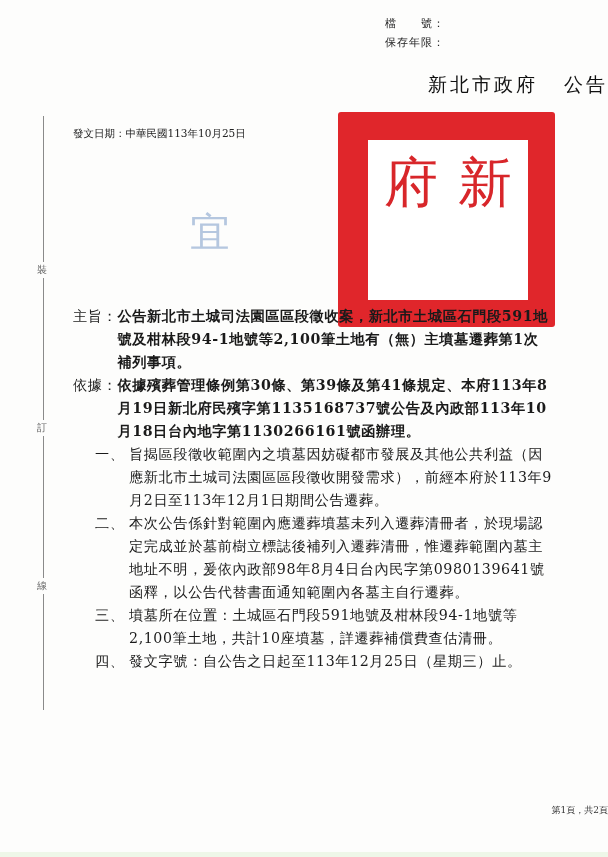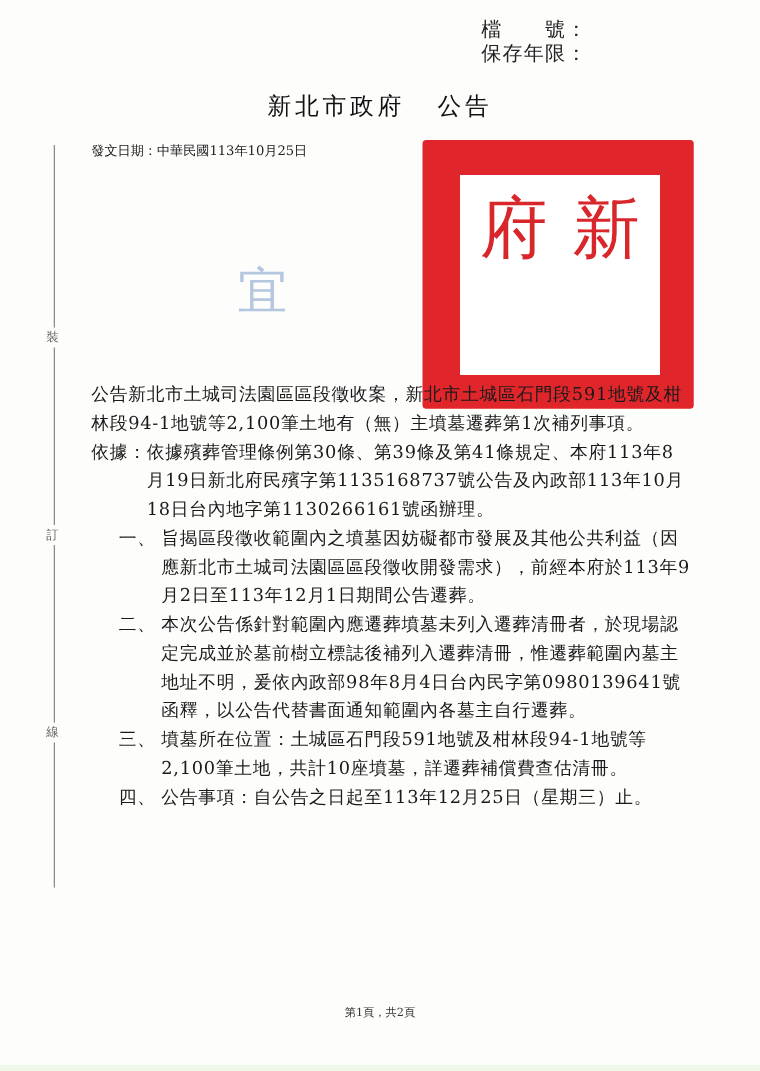--- a/index.html
+++ b/index.html
@@ -3,42 +3,42 @@
 <meta charset="utf-8">
 <style>
   html, body { margin:0; padding:0; }
   body {
     width:608px; height:857px; position:relative; overflow:hidden;
     background:#fdfdfc;
     font-family:"DejaVu Serif","Liberation Serif",serif;
     color:#1a1a1a;
   }
   .abs { position:absolute; }
-  .archive { left:385px; top:14px; font-size:16px; line-height:19px; color:#222; letter-spacing:1px; }
+  .archive { left:385px; top:14px; font-size:11px; line-height:19px; color:#222; letter-spacing:1px; }
   .archive .row { white-space:nowrap; }
-  .title { left:0; width:608px; top:72px; text-align:center; font-size:19px; letter-spacing:3px; color:#111; }
+  .title { left:0; width:608px; top:72px; text-align:right; font-size:19px; letter-spacing:3px; color:#111; }
   .title span.gap { display:inline-block; width:26px; }
   .meta { left:73px; top:113px; font-size:10.5px; line-height:16px; color:#222; }
-  .meta .row { white-space:nowrap; }
+  .meta .row { white-space:nowrap;margin-top:12px; }
   .meta .indent { padding-left:26px; }
   .binding { left:43px; top:116px; width:1px; height:594px; background:#8a8a8a; }
   .bind-char { left:37px; font-size:10px; color:#666; background:#fdfdfc; padding:1px 0; }
   .seal { left:338px; top:112px; width:217px; height:215px; background:#e0262b; border-radius:3px; }
   .seal-inner { left:30px; top:28px; width:160px; height:160px; background:#fff; }
   .seal-glyphs { position:absolute; inset:6px; font-size:58px; line-height:74px; color:#d8262a; font-family:"DejaVu Serif",serif; display:grid; grid-template-columns:1fr 1fr; text-align:center; }
   .handwriting { left:190px; top:205px; font-size:40px; color:#a9bedb; letter-spacing:36px; opacity:0.85; font-family:"DejaVu Sans",sans-serif; }
   .body { left:73px; top:305px; width:480px; font-size:14.2px; line-height:23px; color:#1a1a1a; letter-spacing:0.6px; }
   .sect { display:flex; }
   .sect .lbl { flex:0 0 auto; white-space:nowrap; }
-  .sect .txt { flex:1; }
+  .sect .txt { flex:1;font-weight:bold; }
   .items { padding-left:22px; }
   .item { display:flex; }
   .item .num { flex:0 0 auto; white-space:nowrap; width:34px; }
   .item .txt { flex:1; }
-  .footer { left:0; width:608px; top:804px; text-align:center; font-size:9px; color:#333; }
+  .footer { left:0; width:608px; top:804px; text-align:right; font-size:9px; color:#333; }
   .bottom-tint { left:0; top:852px; width:608px; height:5px; background:#eef7e8; }
 </style>
 </head>
 <body>
 
 <div class="abs archive">
   <div class="row">檔　　號：</div>
   <div class="row">保存年限：</div>
 </div>
 
@@ -61,20 +61,21 @@
   <div class="abs seal-inner">
     <div class="seal-glyphs">
       <span style="font-size:54px">府</span>
       <span style="font-size:54px">新</span>
     </div>
   </div>
 </div>
 
 <div class="abs body">
   <div class="sect">
+    <span class="lbl">主旨：</span>
     <span class="txt">公告新北市土城司法園區區段徵收案，新北市土城區石門段591地號及柑林段94-1地號等2,100筆土地有（無）主墳墓遷葬第1次補列事項。</span>
   </div>
   <div class="sect">
     <span class="lbl">依據：</span>
     <span class="txt">依據殯葬管理條例第30條、第39條及第41條規定、本府113年8月19日新北府民殯字第1135168737號公告及內政部113年10月18日台內地字第1130266161號函辦理。</span>
   </div>
   <div class="items">
     <div class="item">
       <span class="num">一、</span>
       <span class="txt">旨揭區段徵收範圍內之墳墓因妨礙都市發展及其他公共利益（因應新北市土城司法園區區段徵收開發需求），前經本府於113年9月2日至113年12月1日期間公告遷葬。</span>
@@ -82,19 +83,19 @@
     <div class="item">
       <span class="num">二、</span>
       <span class="txt">本次公告係針對範圍內應遷葬墳墓未列入遷葬清冊者，於現場認定完成並於墓前樹立標誌後補列入遷葬清冊，惟遷葬範圍內墓主地址不明，爰依內政部98年8月4日台內民字第0980139641號函釋，以公告代替書面通知範圍內各墓主自行遷葬。</span>
     </div>
     <div class="item">
       <span class="num">三、</span>
       <span class="txt">墳墓所在位置：土城區石門段591地號及柑林段94-1地號等2,100筆土地，共計10座墳墓，詳遷葬補償費查估清冊。</span>
     </div>
     <div class="item">
       <span class="num">四、</span>
-      <span class="txt">公告事項：自公告之日起至113年12月25日（星期三）止。</span>
+      <span class="txt">發文字號：自公告之日起至113年12月25日（星期三）止。</span>
     </div>
   </div>
 </div>
 
 <div class="abs footer">第1頁，共2頁</div>
 <div class="abs bottom-tint"></div>
 
 </body></html>

